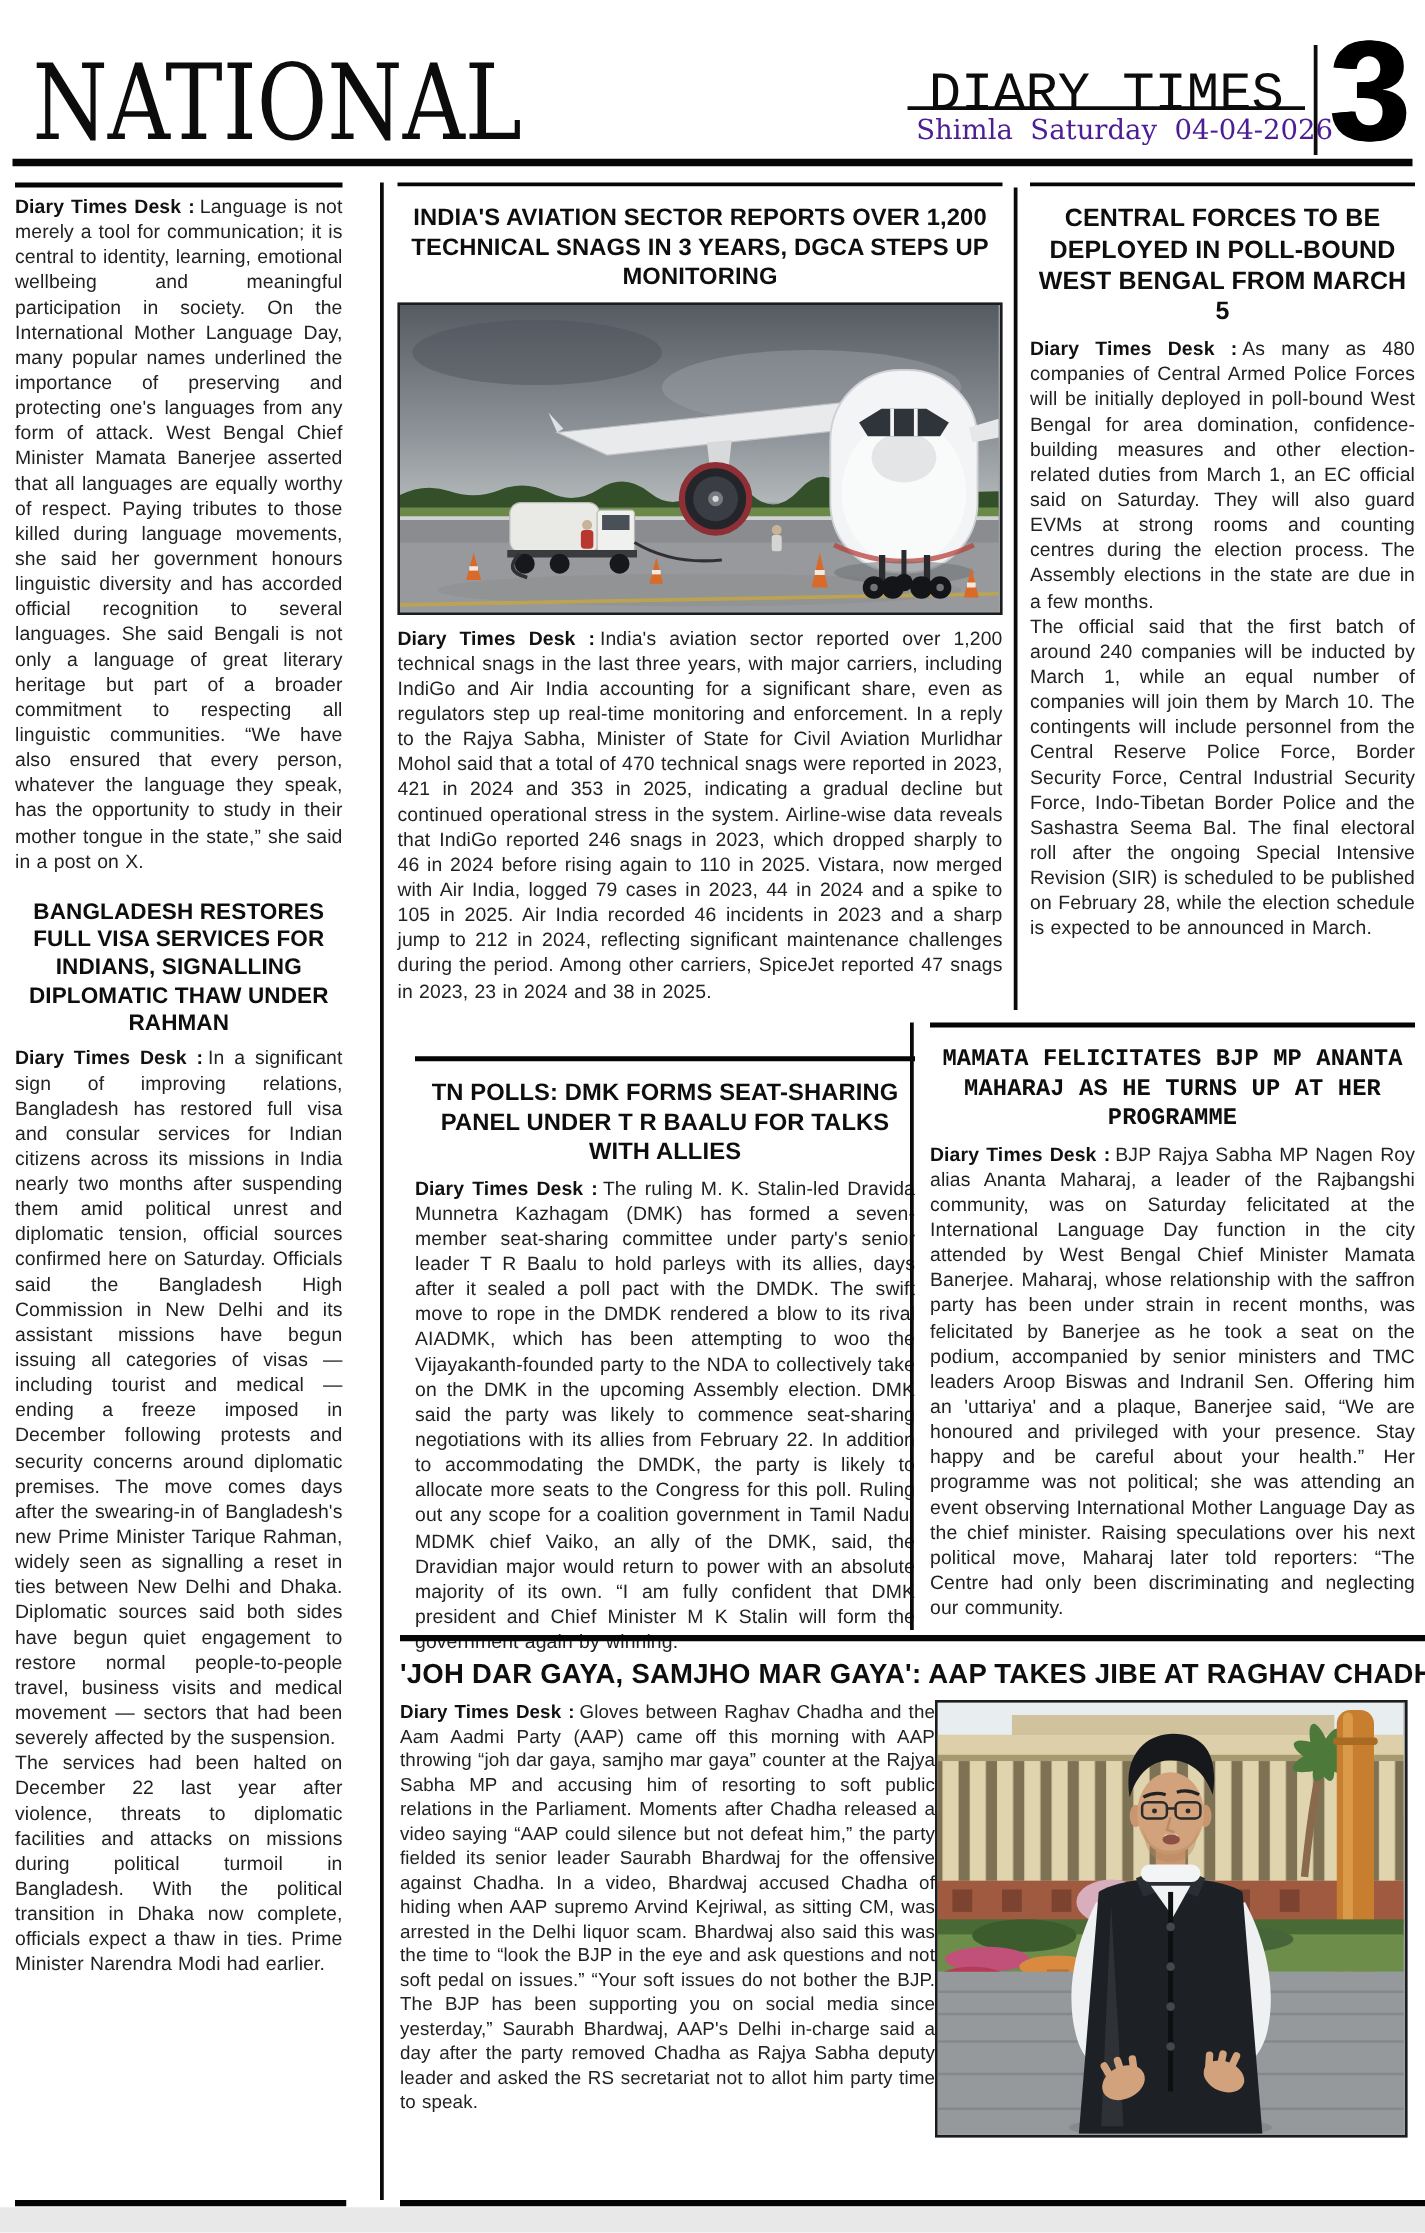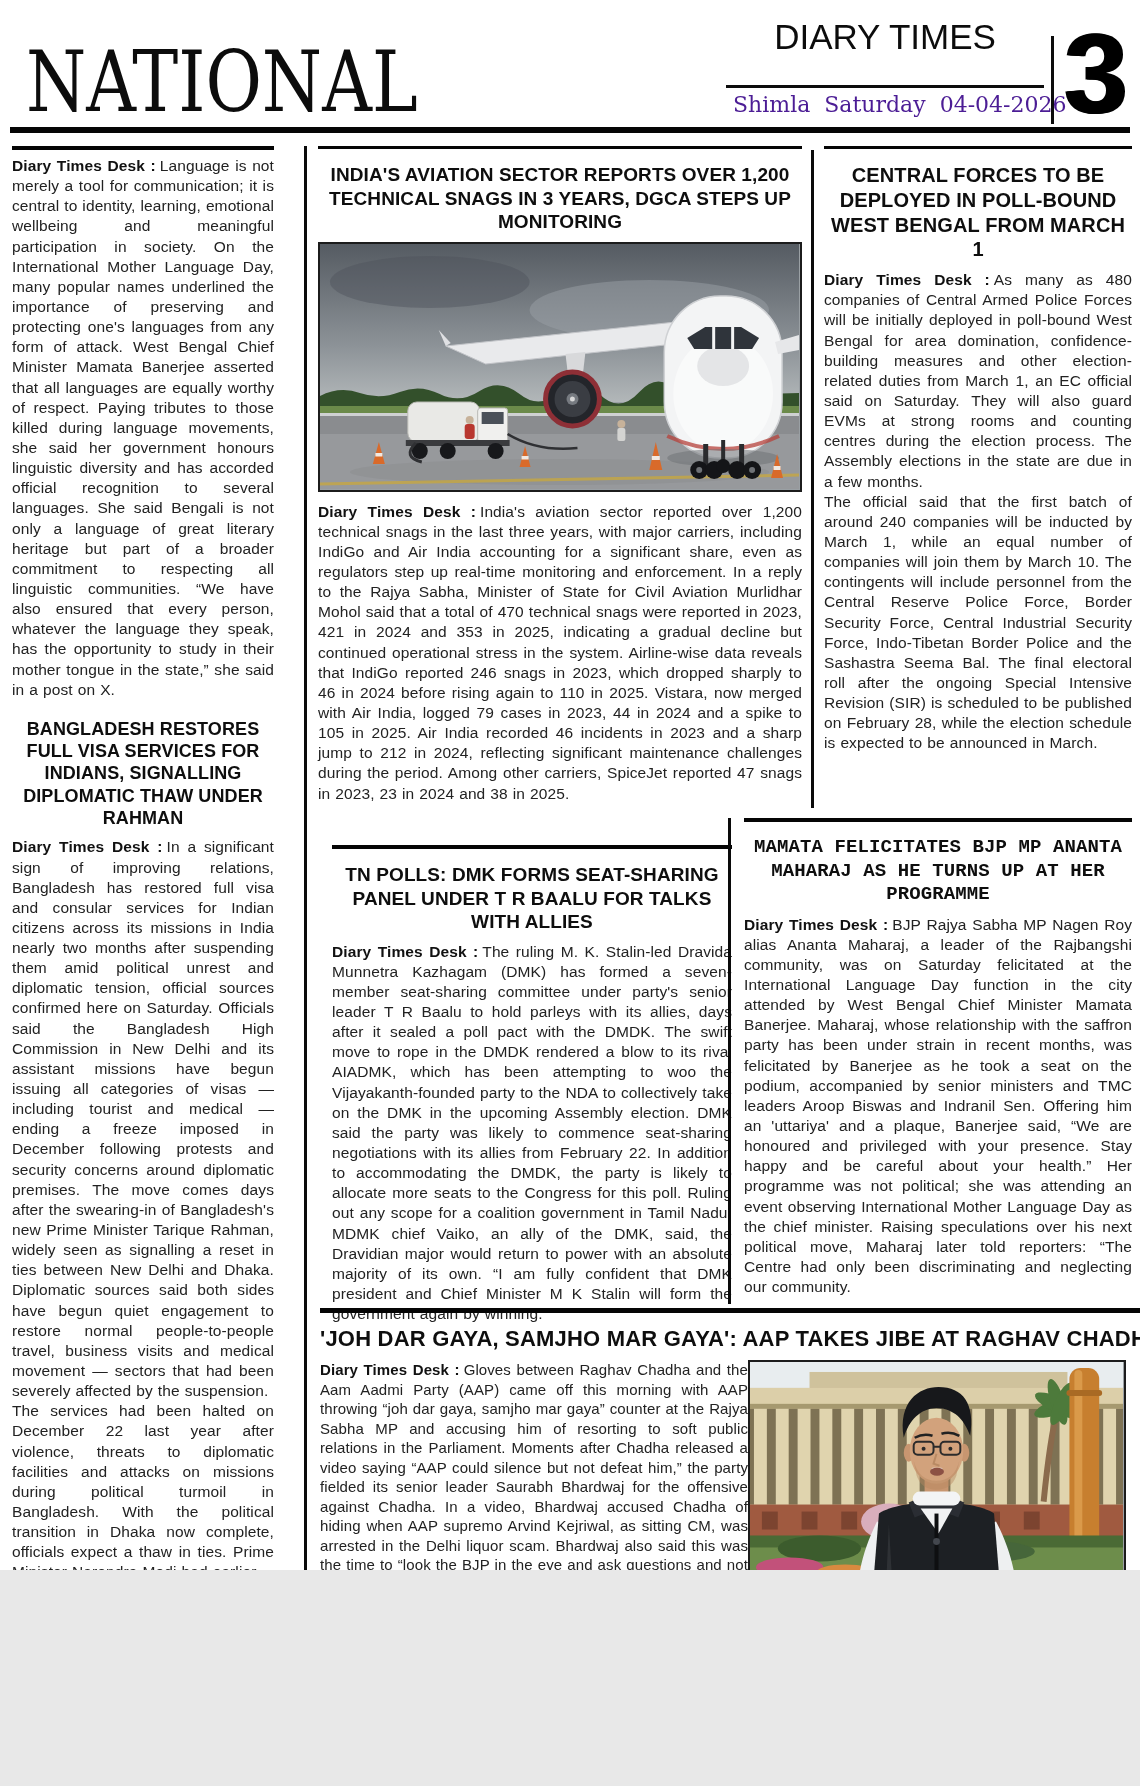--- a/index.html
+++ b/index.html
@@ -1,31 +1,31 @@
 <!DOCTYPE html>
 <html><head>
 <meta charset="utf-8">
 <style>
   * { margin:0; padding:0; box-sizing:border-box; }
   html,body { background:#e8e8e8; }
   .page {
-    position:relative; width:1140px; height:1570px; margin:0 auto;
+    position:relative; width:1140px; height:1766px; margin:0 auto;
     background:#ffffff; color:#1a1a1a; overflow:hidden;
     font-family:"Liberation Sans", sans-serif;
     padding-left:31px;
   }
   
   .section-title {
     position:absolute; left:26px; top:40px;
     font-family:"DejaVu Serif", serif; font-size:84px; line-height:1;
     color:#0c0c0c; transform:scaleX(0.82); transform-origin:left top; white-space:nowrap;
   }
   .paper-name {
-    position:absolute; left:726px; top:18px; width:318px; text-align:center;
-    font-family:Liberation Sans, sans-serif; font-size:35px; line-height:1.1; color:#0c0c0c; white-space:nowrap;
+    position:absolute; left:726px; top:52px; width:318px; text-align:center;
+    font-family:Liberation Mono, monospace; font-size:43px; line-height:1.1; color:#0c0c0c; white-space:nowrap;
   }
   .paper-underline { position:absolute; left:726px; top:85px; width:318px; height:3px; background:#0c0c0c; }
   .dateline {
     position:absolute; left:726px; top:92px; width:318px; text-align:center;
     font-family:"DejaVu Serif", serif; font-size:22px; color:#4c1d95; white-space:nowrap;
   }
   .dateline span { margin:0 7px; }
   .masthead-vbar { position:absolute; left:1051px; top:36px; width:3px; height:88px; background:#0c0c0c; }
   .page-number {
     position:absolute; left:1058px; top:22px; width:76px; text-align:center;
@@ -184,21 +184,21 @@
           <polygon points="452,234 464,234 458,210" fill="#d96a2a"></polygon>
             <rect x="454.5" y="222" width="7" height="4" fill="#f1e9e2"></rect>
         </g>
       </svg>
     </div>
 
     <p class="body"><span class="byline">Diary Times Desk :</span><span>India's aviation sector reported over 1,200 technical snags in the last three years, with major carriers, including IndiGo and Air India accounting for a significant share, even as regulators step up real-time monitoring and enforcement. In a reply to the Rajya Sabha, Minister of State for Civil Aviation Murlidhar Mohol said that a total of 470 technical snags were reported in 2023, 421 in 2024 and 353 in 2025, indicating a gradual decline but continued operational stress in the system. Airline-wise data reveals that IndiGo reported 246 snags in 2023, which dropped sharply to 46 in 2024 before rising again to 110 in 2025. Vistara, now merged with Air India, logged 79 cases in 2023, 44 in 2024 and a spike to 105 in 2025. Air India recorded 46 incidents in 2023 and a sharp jump to 212 in 2024, reflecting significant maintenance challenges during the period. Among other carriers, SpiceJet reported 47 snags in 2023, 23 in 2024 and 38 in 2025.</span></p>
   </div>
 
   <div class="col col-central">
-    <h2 class="headline">CENTRAL FORCES TO BE DEPLOYED IN POLL-BOUND WEST BENGAL FROM MARCH 1</h2>
+    <h2 class="headline">CENTRAL FORCES TO BE DEPLOYED IN POLL-BOUND WEST BENGAL FROM MARCH 5</h2>
     <p class="body"><span class="byline">Diary Times Desk :</span><span>As many as 480 companies of Central Armed Police Forces will be initially deployed in poll-bound West Bengal for area domination, confidence-building measures and other election-related duties from March 1, an EC official said on Saturday. They will also guard EVMs at strong rooms and counting centres during the election process. The Assembly elections in the state are due in a few months.</span></p>
     <p class="body para-gap">The official said that the first batch of around 240 companies will be inducted by March 1, while an equal number of companies will join them by March 10. The contingents will include personnel from the Central Reserve Police Force, Border Security Force, Central Industrial Security Force, Indo-Tibetan Border Police and the Sashastra Seema Bal. The final electoral roll after the ongoing Special Intensive Revision (SIR) is scheduled to be published on February 28, while the election schedule is expected to be announced in March.</p>
   </div>
 
   <div class="col col-tn">
     <h2 class="headline">TN POLLS: DMK FORMS SEAT-SHARING PANEL UNDER T R BAALU FOR TALKS WITH ALLIES</h2>
     <p class="body"><span class="byline">Diary Times Desk :</span><span>The ruling M. K. Stalin-led Dravida Munnetra Kazhagam (DMK) has formed a seven-member seat-sharing committee under party's senior leader T R Baalu to hold parleys with its allies, days after it sealed a poll pact with the DMDK. The swift move to rope in the DMDK rendered a blow to its rival AIADMK, which has been attempting to woo the Vijayakanth-founded party to the NDA to collectively take on the DMK in the upcoming Assembly election. DMK said the party was likely to commence seat-sharing negotiations with its allies from February 22. In addition to accommodating the DMDK, the party is likely to allocate more seats to the Congress for this poll. Ruling out any scope for a coalition government in Tamil Nadu, MDMK chief Vaiko, an ally of the DMK, said, the Dravidian major would return to power with an absolute majority of its own. “I am fully confident that DMK president and Chief Minister M K Stalin will form the government again by winning.</span></p>
   </div>
 
   <div class="col col-mamata">

